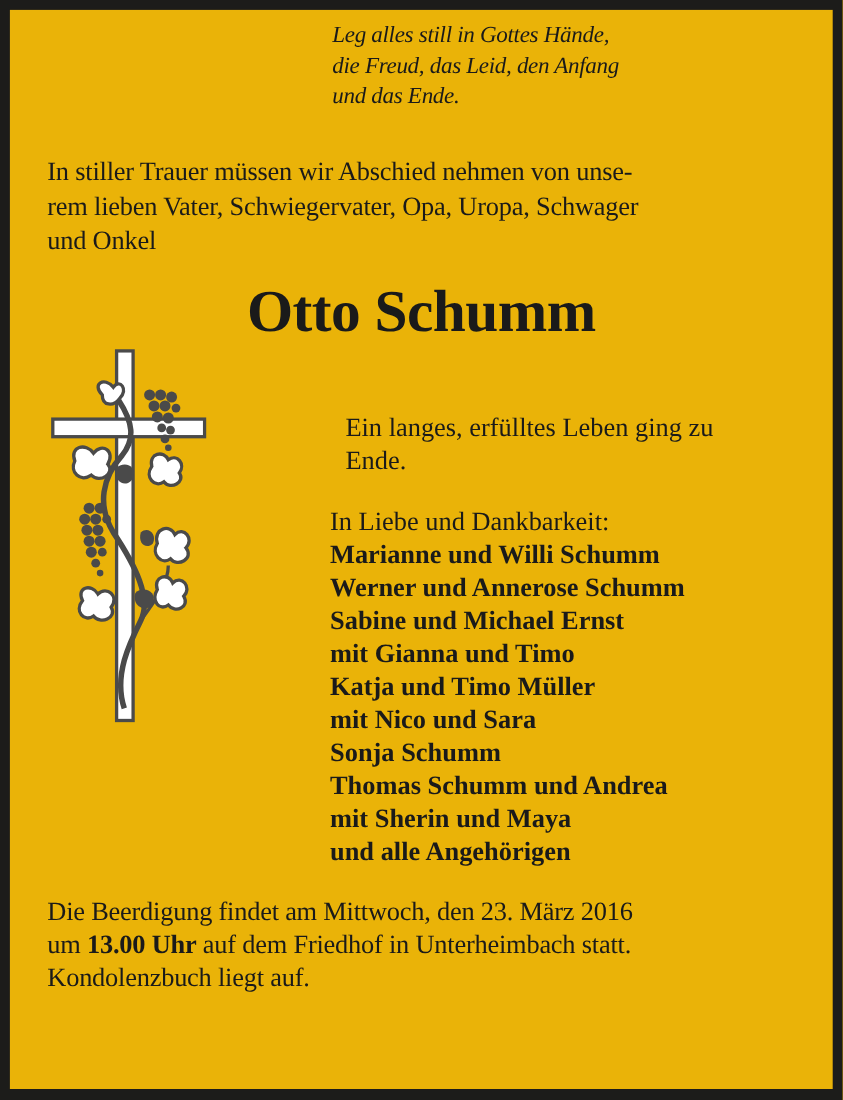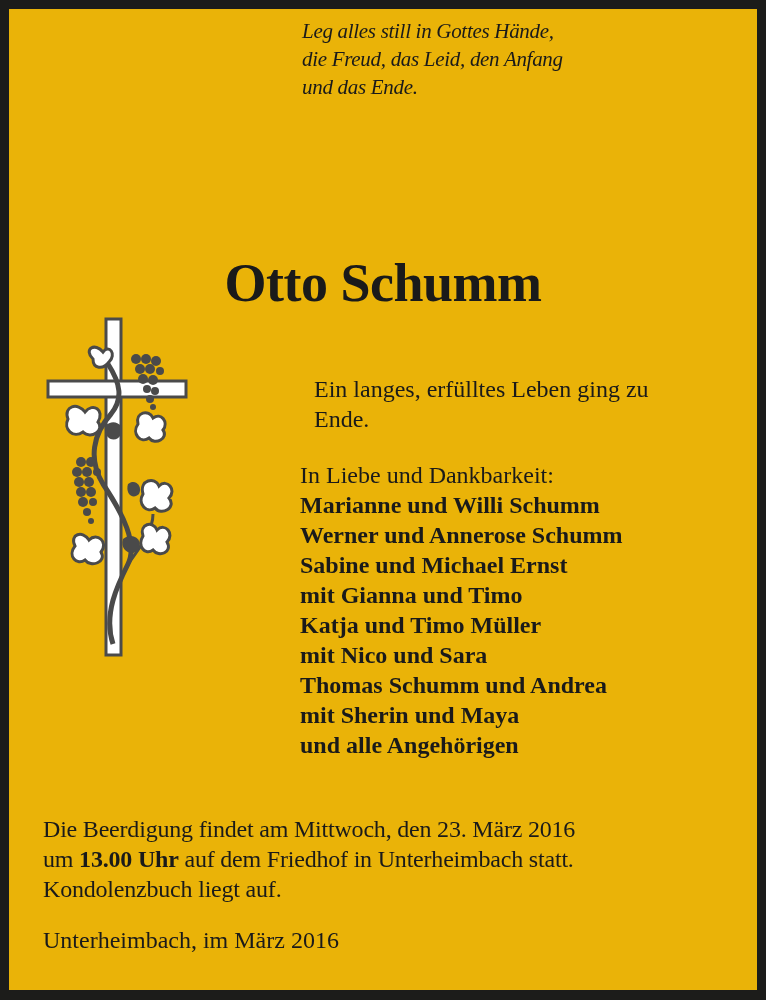--- a/index.html
+++ b/index.html
@@ -84,20 +84,25 @@
 <body>
 
 <div class="card">
 
   <div class="abs motto">
     <div>Leg alles still in Gottes Hände,</div>
     <div>die Freud, das Leid, den Anfang</div>
     <div>und das Ende.</div>
   </div>
 
+  <div class="abs intro">
+    <div>In stiller Trauer müssen wir Abschied nehmen von unse-</div>
+    <div>rem lieben Vater, Schwiegervater, Opa, Uropa, Schwager</div>
+    <div>und Onkel</div>
+  </div>
 
   <div class="abs name">Otto Schumm</div>
 
 
   <svg class="abs cross" viewBox="0 0 145 345" xmlns="http://www.w3.org/2000/svg">
     <g fill="#ffffff" stroke="#4a4a4a" stroke-width="3">
 
       <rect x="63" y="5" width="15" height="336"></rect>
 
       <rect x="5" y="67" width="138" height="16"></rect>
@@ -159,26 +164,26 @@
 
   <div class="abs thanks-label">In Liebe und Dankbarkeit:</div>
 
   <div class="abs mourners">
     <div>Marianne und Willi Schumm</div>
     <div>Werner und Annerose Schumm</div>
     <div>Sabine und Michael Ernst</div>
     <div>mit Gianna und Timo</div>
     <div>Katja und Timo Müller</div>
     <div>mit Nico und Sara</div>
+    <div>Sonja Schumm</div>
     <div>Thomas Schumm und Andrea</div>
     <div>mit Sherin und Maya</div>
     <div>und alle Angehörigen</div>
   </div>
 
   <div class="abs funeral">
     <div>Die Beerdigung findet am Mittwoch, den 23. März 2016</div>
     <div><span>um </span><b>13.00 Uhr</b><span> auf dem Friedhof in Unterheimbach statt.</span></div>
     <div>Kondolenzbuch liegt auf.</div>
   </div>
 
-  <div class="abs place">Unterheimbach, im März 2016</div>
 
 </div>
 
 </body></html>

